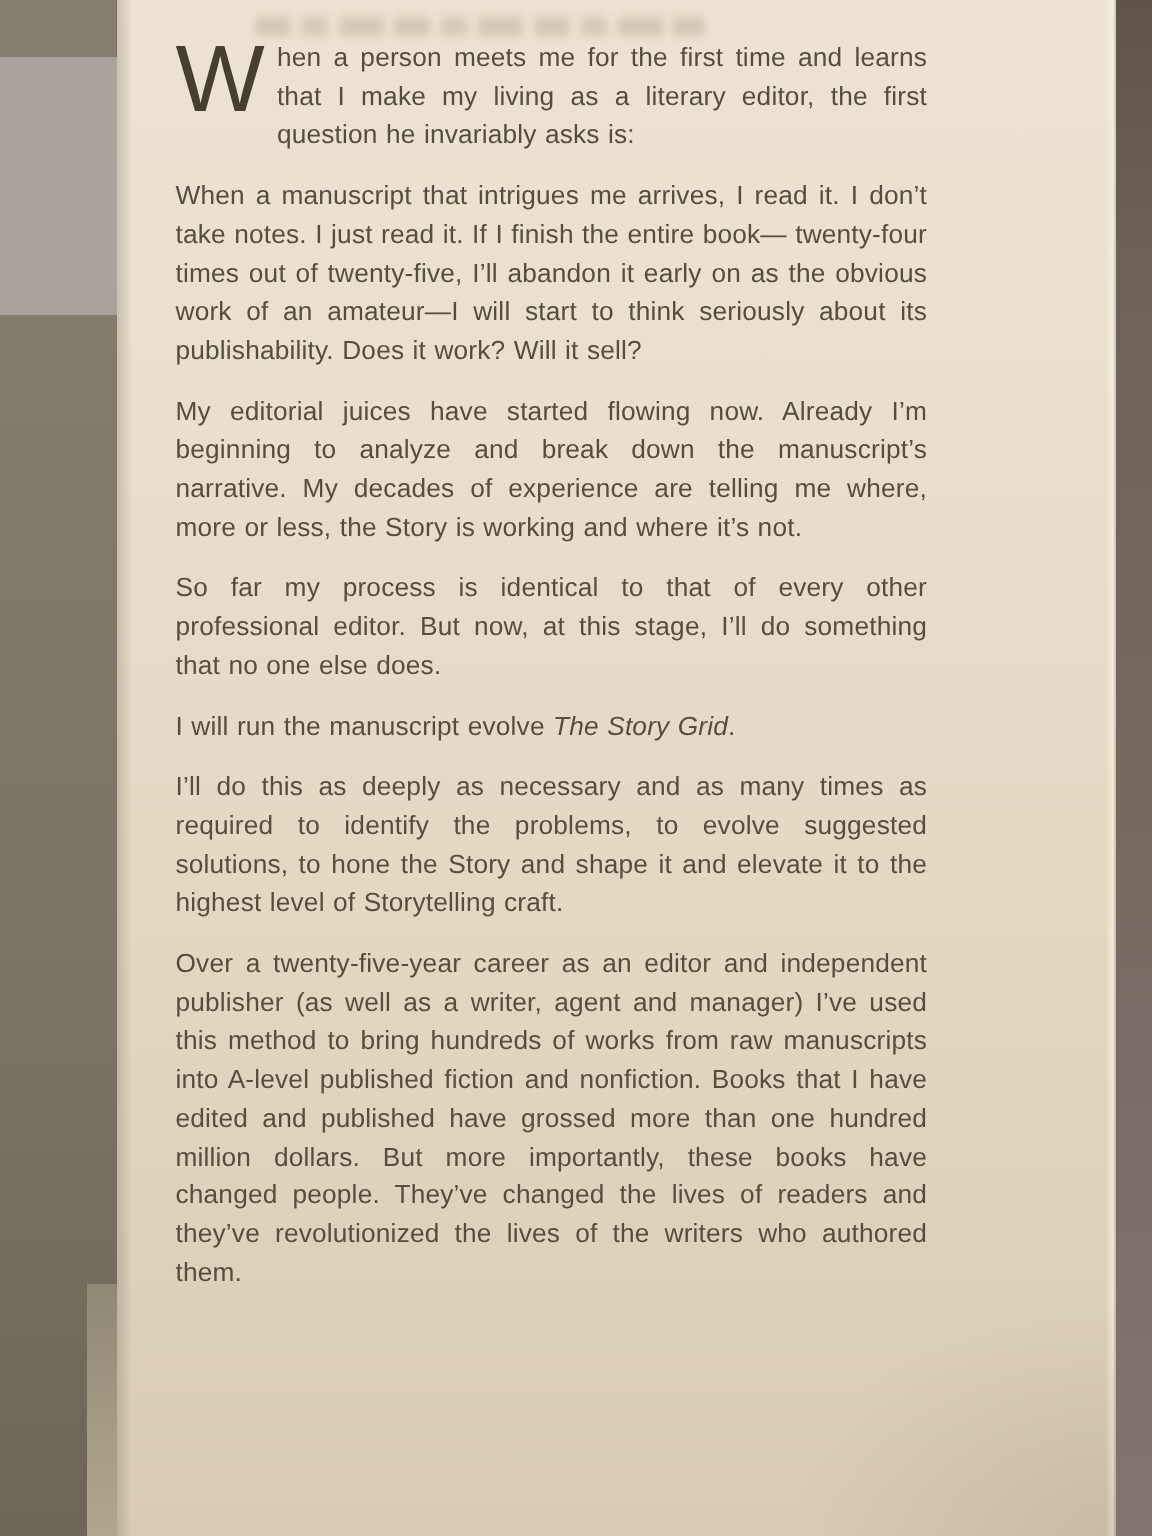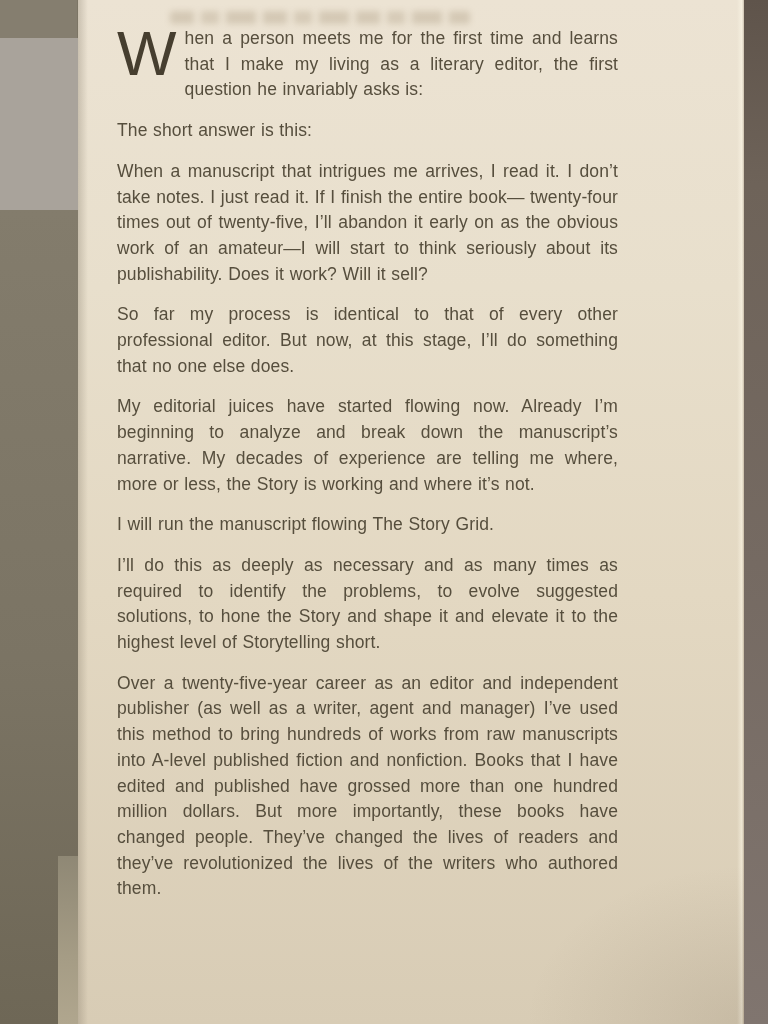--- a/index.html
+++ b/index.html
@@ -89,39 +89,38 @@
   }
   .text-column p { margin: 0 0 15px 0; }
   .text-column p:last-child { margin-bottom: 12px; }
   .dropcap {
     float: left;
     font-size: 63px;
     line-height: 49px;
     padding: 3px 8px 0 0;
     color: var(--dropcap-color);
   }
-  .italic { }
+  .italic { font-style: italic; }
 </style>
 </head>
 <body>
 
 <div class="backdrop-left-top"></div>
 <div class="backdrop-left-light"></div>
 <div class="backdrop-left-main"></div>
 <div class="backdrop-right"></div>
 <div class="page-under-edge"></div>
 
 <div class="book-page">
   <div class="edge-shade-left"></div>
   <div class="edge-highlight-right"></div>
   <div class="corner-shade-bottom-right"></div>
   <div class="ghost-line"></div>
   <div class="text-column">
       <p><span class="dropcap">W</span>hen a person meets me for the first time and learns that I make my living as a literary editor, the first question he invariably asks is:</p>
-      <p>The short answer is this:</p>
       <p>When a manuscript that intrigues me arrives, I read it. I don’t take notes. I just read it. If I finish the entire book— twenty-four times out of twenty-five, I’ll abandon it early on as the obvious work of an amateur—I will start to think seriously about its publishability. Does it work? Will it sell?</p>
+      <p>My editorial juices have started flowing now. Already I’m beginning to analyze and break down the manuscript’s narrative. My decades of experience are telling me where, more or less, the Story is working and where it’s not.</p>
       <p>So far my process is identical to that of every other professional editor. But now, at this stage, I’ll do something that no one else does.</p>
-      <p>My editorial juices have started flowing now. Already I’m beginning to analyze and break down the manuscript’s narrative. My decades of experience are telling me where, more or less, the Story is working and where it’s not.</p>
-      <p><span>I will run the manuscript flowing </span><span class="italic">The Story Grid</span><span>.</span></p>
-      <p>I’ll do this as deeply as necessary and as many times as required to identify the problems, to evolve suggested solutions, to hone the Story and shape it and elevate it to the highest level of Storytelling short.</p>
+      <p><span>I will run the manuscript evolve </span><span class="italic">The Story Grid</span><span>.</span></p>
+      <p>I’ll do this as deeply as necessary and as many times as required to identify the problems, to evolve suggested solutions, to hone the Story and shape it and elevate it to the highest level of Storytelling craft.</p>
       <p>Over a twenty-five-year career as an editor and independent publisher (as well as a writer, agent and manager) I’ve used this method to bring hundreds of works from raw manuscripts into A-level published fiction and nonfiction. Books that I have edited and published have grossed more than one hundred million dollars. But more importantly, these books have changed people. They’ve changed the lives of readers and they’ve revolutionized the lives of the writers who authored them.</p>
     </div>
 </div>
 
 </body></html>

